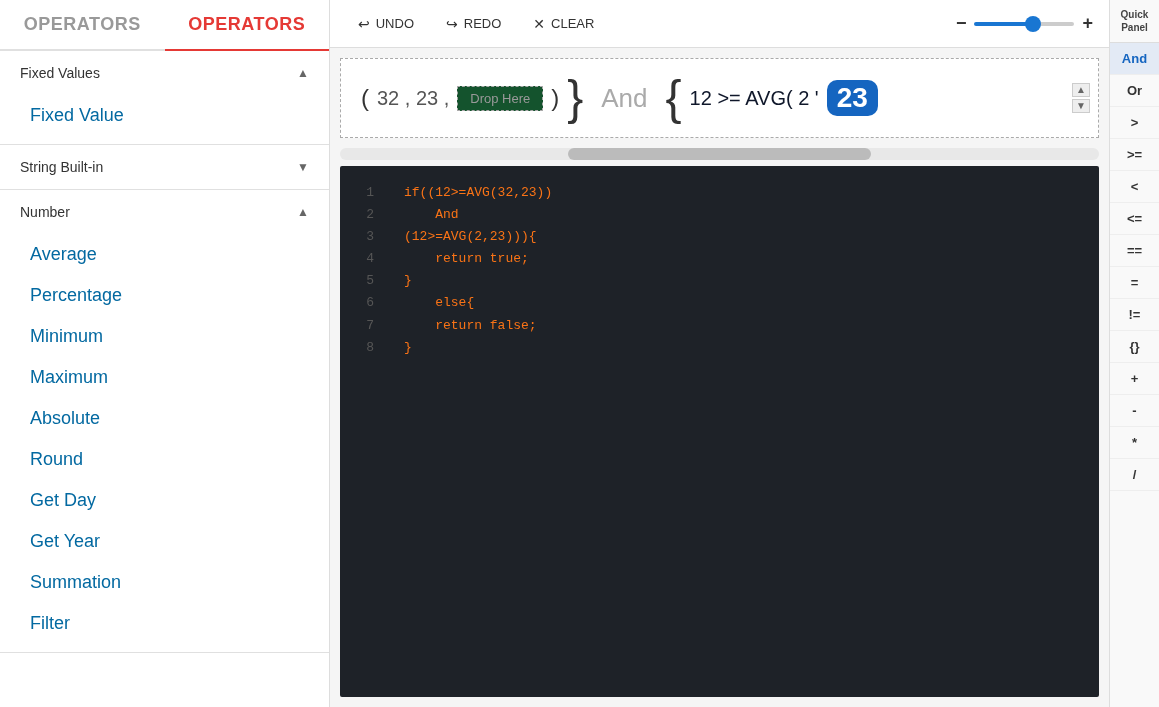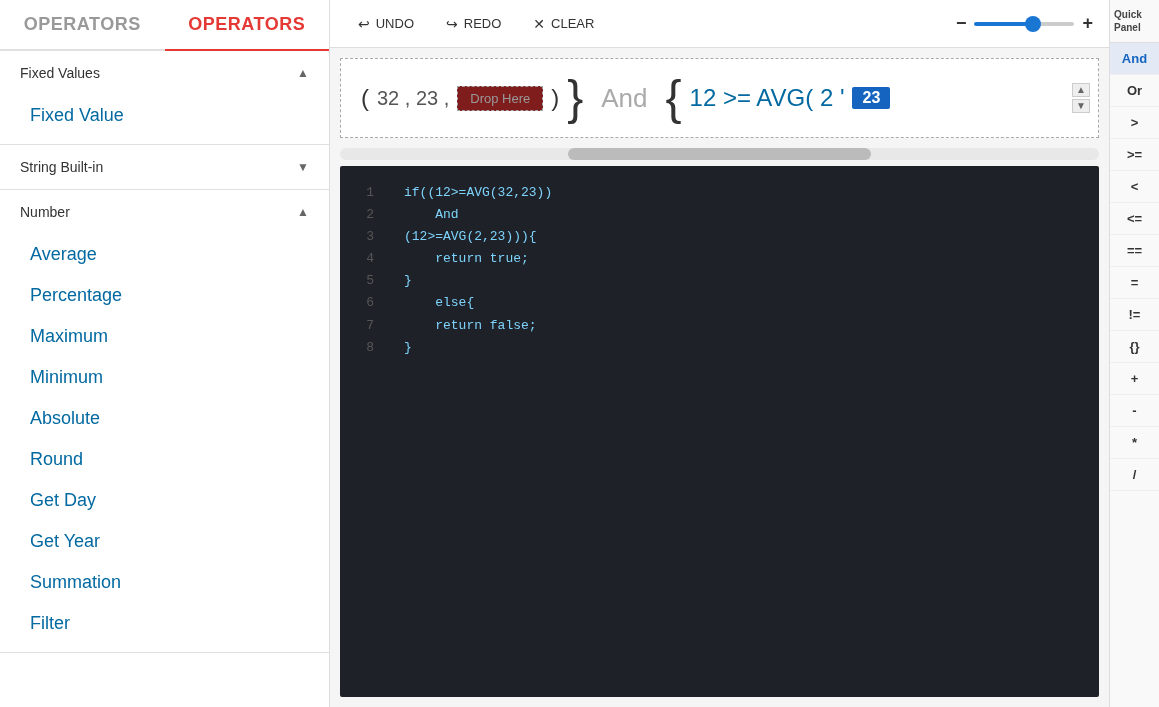--- a/index.html
+++ b/index.html
@@ -138,32 +138,32 @@
       color: #555;
       position: relative;
     }
     .expr-paren { color: #333; font-size: 24px; }
     .expr-values { color: #555; font-size: 20px; }
     .expr-drop-zone {
       border: 1px dashed #aaa;
       padding: 4px 12px;
       font-size: 13px;
       color: #999;
-      background: #7f1d1d;
+      background: #14532d;
     }
     .expr-brace { font-size: 48px; color: #333; line-height: 1; }
     .expr-and { font-size: 26px; color: #aaa; margin: 0 10px; }
     .expr-brace-open { font-size: 48px; color: #333; line-height: 1; }
-    .expr-inner { display: flex; align-items: center; gap: 6px; font-size: 24px; color: #0369a1; }
+    .expr-inner { display: flex; align-items: center; gap: 6px; font-size: 20px; color: #0f172a; }
     .expr-highlighted {
       background: #1565c0;
       color: #fff;
       padding: 2px 10px;
-      border-radius: 2px;
-      font-size: 16px;
+      border-radius: 10px;
+      font-size: 28px;
       font-weight: bold;
     }
     .expr-scrollbar-container {
       margin: 0 10px;
       background: #e8e8e8;
       height: 12px;
       border-radius: 6px;
       position: relative;
       overflow: hidden;
     }
@@ -192,38 +192,38 @@
       display: flex;
       gap: 30px;
     }
     .line-num {
       color: #555;
       min-width: 14px;
       user-select: none;
       text-align: right;
     }
     .line-content {
-      color: #7dd3fc;
+      color: #f97316;
       white-space: pre;
     }
 
     
     .right-panel {
       width: 50px;
       background: #f9f9f9;
       border-left: 1px solid #ddd;
       display: flex;
       flex-direction: column;
       align-items: center;
       padding-top: 0;
     }
     .quick-panel-header {
       font-size: 10px;
       color: #444;
-      text-align: left;
+      text-align: center;
       padding: 8px 4px;
       border-bottom: 1px solid #ddd;
       width: 100%;
       font-weight: bold;
       line-height: 1.3;
     }
     .op-btn {
       width: 100%;
       padding: 8px 4px;
       text-align: center;
@@ -286,22 +286,22 @@
   </div>
 
   <div class="section">
     <div class="section-header">
       <span>Number</span>
       <span class="chevron">▲</span>
     </div>
     <div class="section-items">
       <div class="section-item">Average</div>
       <div class="section-item">Percentage</div>
+      <div class="section-item">Minimum</div>
       <div class="section-item">Maximum</div>
-      <div class="section-item">Minimum</div>
       <div class="section-item">Absolute</div>
       <div class="section-item">Round</div>
       <div class="section-item">Get Day</div>
       <div class="section-item">Get Year</div>
       <div class="section-item">Summation</div>
       <div class="section-item">Filter</div>
     </div>
   </div>
 </div>
 

